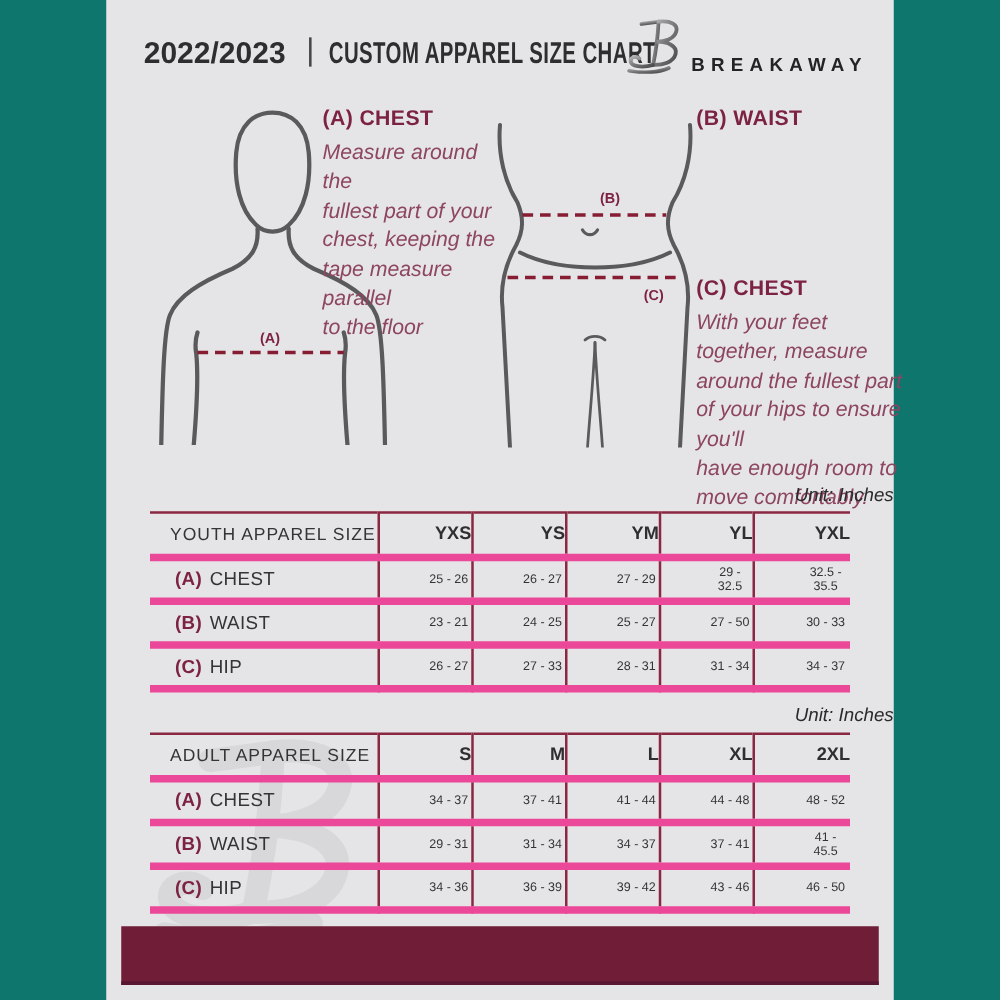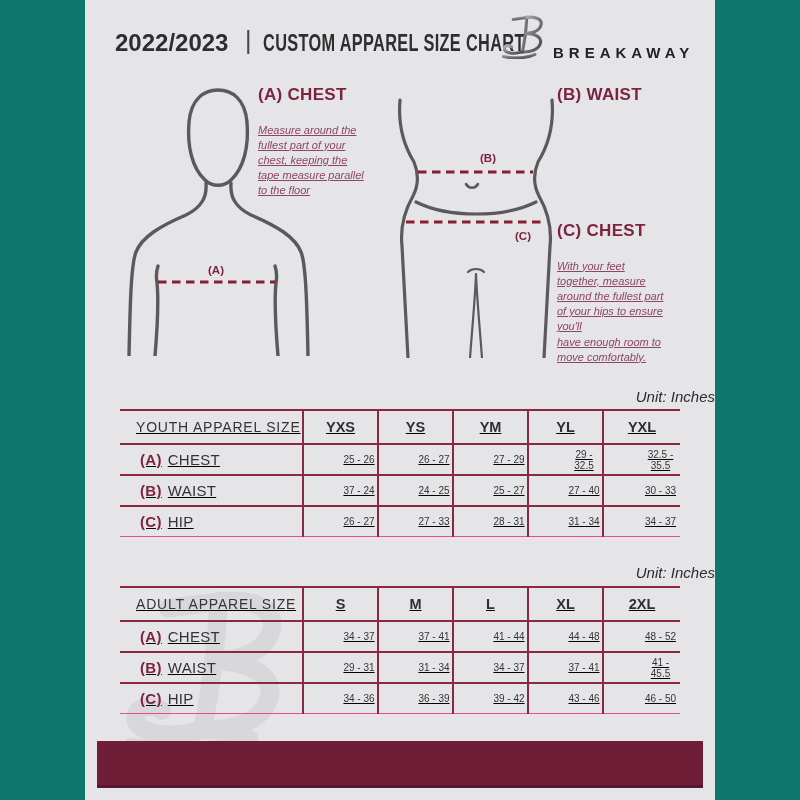--- a/index.html
+++ b/index.html
@@ -12,38 +12,38 @@
   .hdr-year { left:30px; top:29px; font-size:24px; font-weight:700; color:#2e2e30; white-space:nowrap; }
   .hdr-sep  { left:160px; top:26px; font-size:25px; font-weight:300; color:#47474a; }
   .hdr-title{ left:178px; top:29px; font-size:24px; font-weight:700; color:#2e2e30;
               transform:scaleX(0.68); transform-origin:left center; white-space:nowrap; letter-spacing:0.5px; }
   .hdr-logo { left:414px; top:11px; width:48px; height:48px; }
   .hdr-brand{ left:468px; top:31px; font-size:15px; font-weight:700; letter-spacing:5px; color:#232325; white-space:nowrap;margin-top:13px; }
 
   
   .guide-sec { line-height:1.1; }
   .guide-h { font-size:17px; font-weight:700; color:#7d2342; letter-spacing:0.3px; }
-  .guide-b { margin-top:18px; font-size:11px; font-style:italic; color:#8d4560;
-             line-height:1.38; white-space:pre-line;text-decoration:underline; }
+  .guide-b { margin-top:5px; font-size:17px; font-style:italic; color:#8d4560;
+             line-height:1.38; white-space:pre-line; }
 
   
   .tbl-title { left:0; width:630px; text-align:center; font-size:16.5px; font-weight:700;
                color:#2b2b2d; letter-spacing:0.4px; }
   .tbl-unit  { left:0; width:630px; text-align:right; font-size:15px; font-style:italic; color:#2b2b2d; }
 
   
   table.size-table { position:absolute; left:35px; width:560px; border-collapse:collapse; table-layout:fixed;
                      background:transparent; }
   table.size-table col.c0 { width:183px; }
   table.size-table col.cn { width:75px; }
   table.size-table col.cl { width:77px; }
-  table.size-table tr { border-top:2px solid #8a2742; border-bottom:1px solid #ec4899;text-decoration:underline; }
+  table.size-table tr { border-top:2px solid #8a2742; border-bottom:6px solid #ec4899; }
   table.size-table th, table.size-table td { border-left:2px solid #8a2742; padding:0; text-align:center; }
   table.size-table th.first, table.size-table td.first { border-left:none; text-align:left; }
-  table.size-table th { height:32px; font-size:14.5px; font-weight:700; color:#2f2f31; }
+  table.size-table th { height:32px; font-size:14.5px; font-weight:700; color:#2f2f31;text-align:right; }
   table.size-table th.first { font-weight:400; font-size:14px; letter-spacing:0.8px; color:#343436; padding-left:16px; }
   table.size-table td { height:29px; font-size:10px; color:#343436;padding-left:37px; }
   table.size-table td.first { padding-left:20px; font-size:15px; letter-spacing:0.3px; }
   table.size-table td.first .pfx { color:#7d2342; font-weight:700; margin-right:6px; }
 
   
   .footer-bar { left:12px; top:741px; width:606px; height:44px; background:#701d38;
                 border-bottom:3px solid #581631; }
 
   svg text { font-family:"Liberation Sans", sans-serif; }
@@ -159,24 +159,24 @@
           <tr>
             <td class="first"><span class="pfx">(A)</span><span>CHEST</span></td>
             <td>25 - 26</td>
             <td>26 - 27</td>
             <td>27 - 29</td>
             <td>29 - 32.5</td>
             <td>32.5 - 35.5</td>
           </tr>
           <tr>
             <td class="first"><span class="pfx">(B)</span><span>WAIST</span></td>
-            <td>37 - 24</td>
+            <td>23 - 21</td>
             <td>24 - 25</td>
             <td>25 - 27</td>
-            <td>27 - 40</td>
+            <td>27 - 50</td>
             <td>30 - 33</td>
           </tr>
           <tr>
             <td class="first"><span class="pfx">(C)</span><span>HIP</span></td>
             <td>26 - 27</td>
             <td>27 - 33</td>
             <td>28 - 31</td>
             <td>31 - 34</td>
             <td>34 - 37</td>
           </tr>

